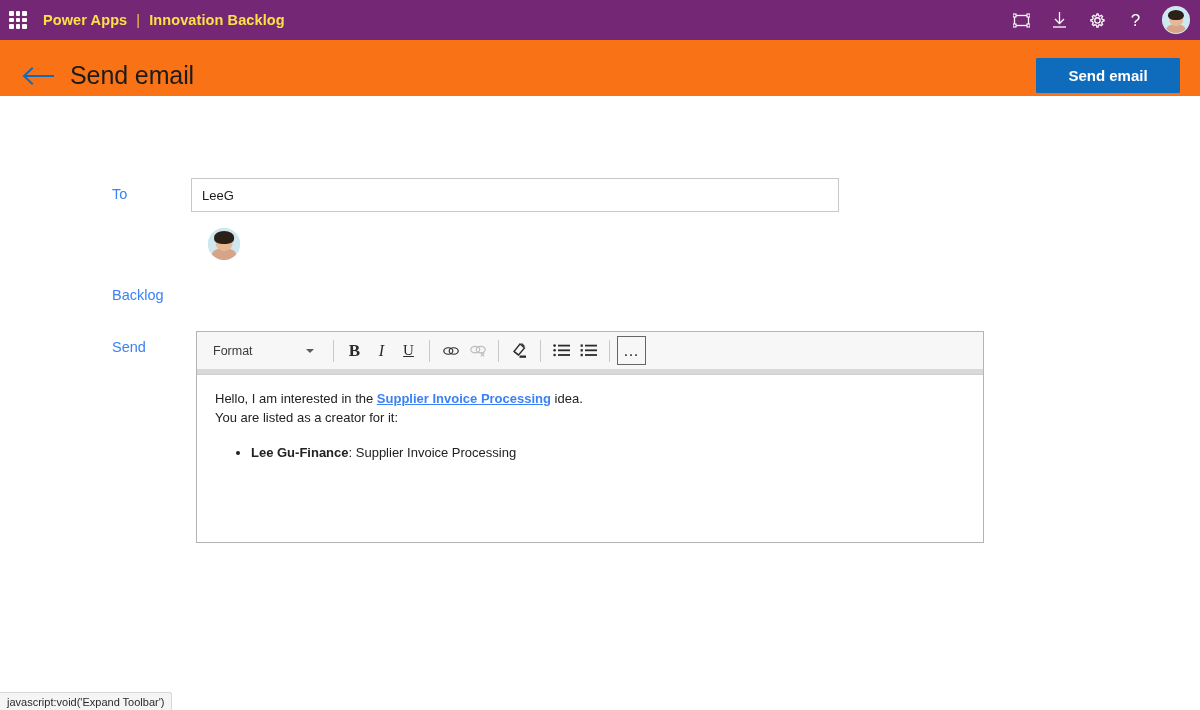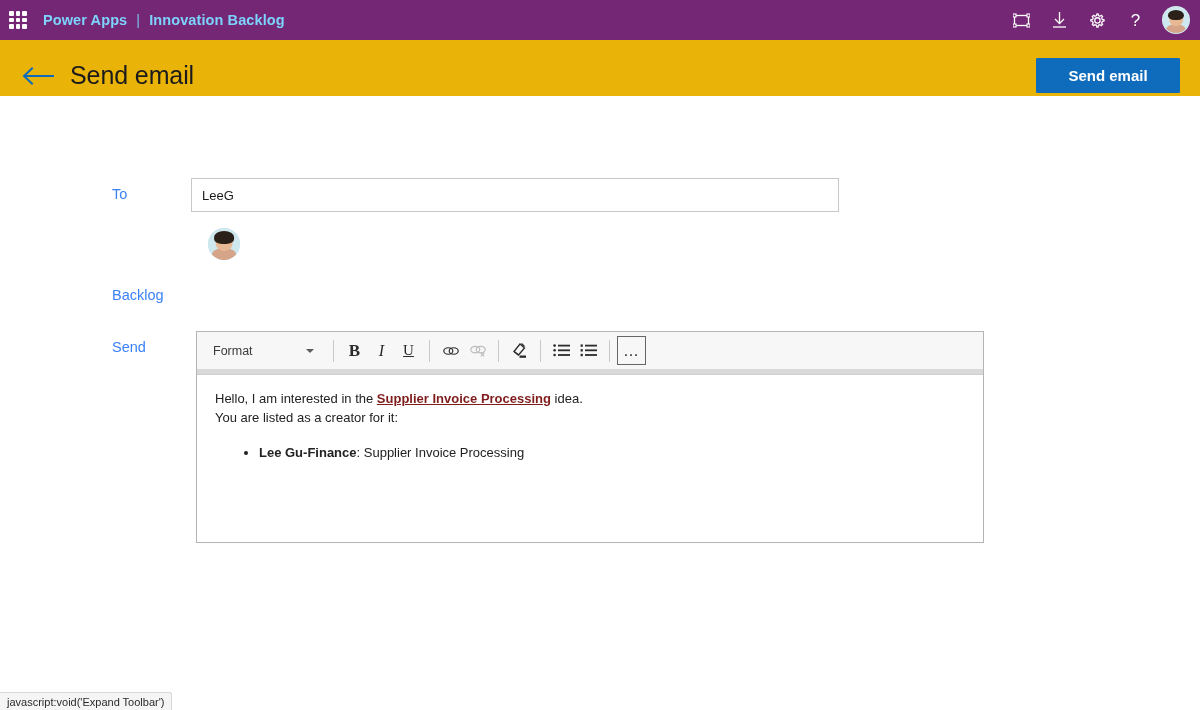--- a/index.html
+++ b/index.html
@@ -10,21 +10,21 @@
     font-family: "Liberation Sans", sans-serif;
     overflow: hidden;
   }
 
   
   .topbar {
     position: absolute; top: 0; left: 0;
     width: 1200px; height: 40px;
     background: #742774;
     display: flex; align-items: center;
-    color: #7dd3fc;
+    color: #fde047;
   }
   .waffle {
     width: 18px; height: 18px;
     margin-left: 9px; margin-right: 16px;
     display: grid;
     grid-template-columns: repeat(3, 1fr);
     grid-template-rows: repeat(3, 1fr);
     gap: 2px;
     cursor: pointer;
     flex: 0 0 auto;
@@ -52,21 +52,21 @@
     background: #bfe3ec;
     overflow:hidden; position:relative;
     flex: 0 0 auto;
     border: 1px solid rgba(255,255,255,.35);
   }
 
   
   .cmdbar {
     position: absolute; top: 40px; left: 0;
     width: 1200px; height: 72px;
-    background: #eab308;
+    background: #f97316;
     border-bottom: 1px solid #e6e6e6;
     display:flex; align-items:center;
   }
   .back-arrow {
     margin-left: 22px; margin-right: 14px;
     width: 34px; height: 30px;
     display:flex; align-items:center; justify-content:center;
     cursor:pointer;
   }
   .page-title {
@@ -214,26 +214,26 @@
   .tbtn .glyph-u { font-family:"Liberation Serif", serif; font-size:15px; text-decoration: underline; }
   .tbtn .glyph-dots { font-size: 16px; letter-spacing: 1px; line-height: 8px; color:#1f1f1f; }
 
   .editor-body {
     padding: 14px 18px;
     font-family: "Liberation Sans", sans-serif;
     font-size: 13px; color:#222222;
     line-height: 19px;
   }
   .editor-body a {
-    color:#7f1d1d; font-weight:bold; text-decoration: underline;
+    color:#3b82f6; font-weight:bold; text-decoration: underline;
   }
   .editor-body ul {
     margin: 16px 0 0 0; padding-left: 36px;
   }
-  .editor-body li { margin: 8px; }
+  .editor-body li { margin: 0; }
   .editor-body b { font-weight: bold; }
 
   
   .statusbar {
     position:absolute; left:0; bottom:0;
     height: 18px;
     background:#f5f5f5;
     border:1px solid #d8d8d8;
     border-left:none; border-bottom:none;
     display:flex; align-items:center;

